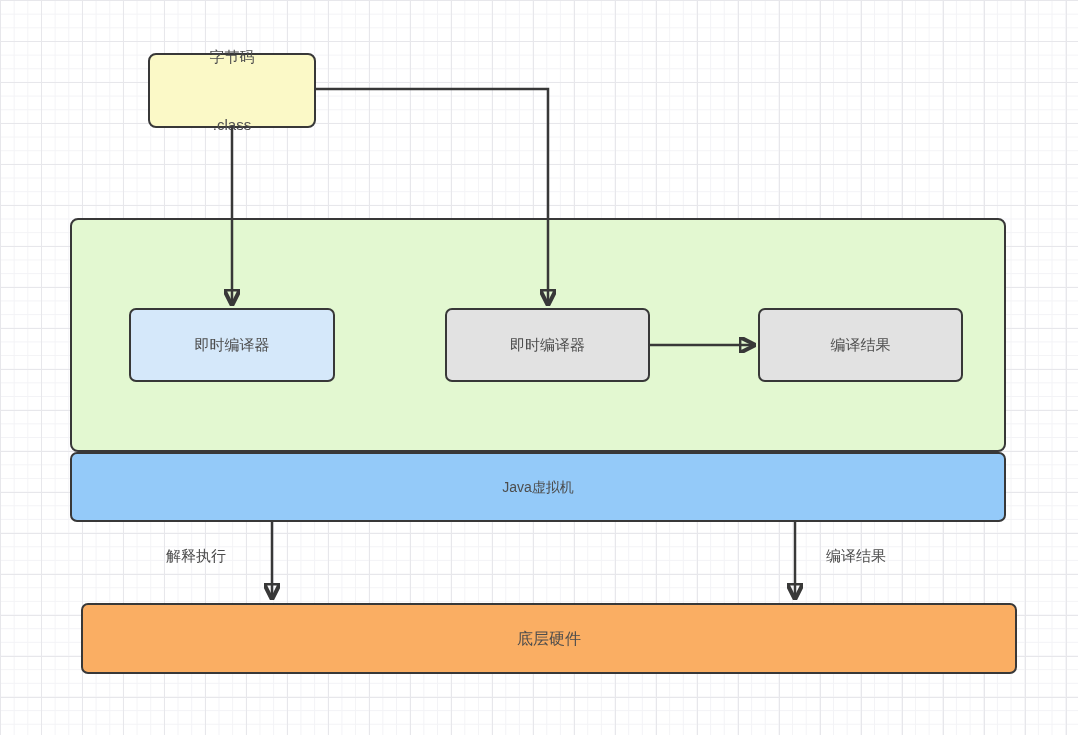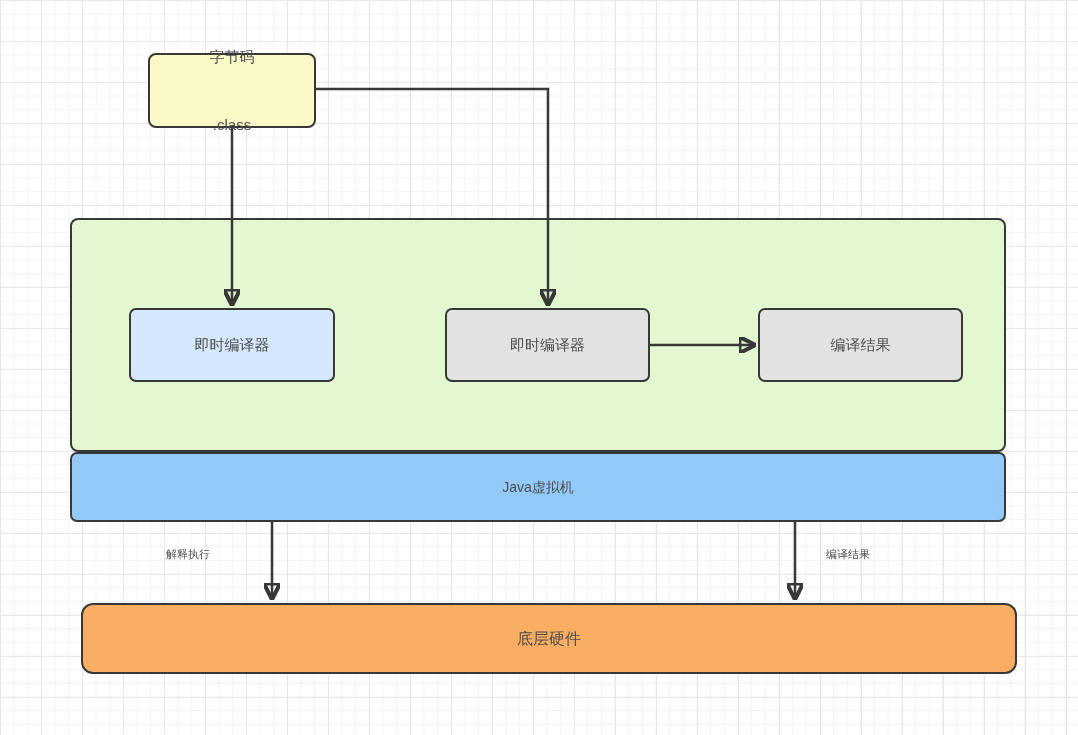--- a/index.html
+++ b/index.html
@@ -54,27 +54,27 @@
     left: 758px; top: 308px; width: 205px; height: 74px;
     border-radius: 7px;
   }
   .node-jvm {
     left: 70px; top: 452px; width: 936px; height: 70px;
     border-radius: 7px;
     font-size: 14px;
   }
   .node-hardware {
     left: 81px; top: 603px; width: 936px; height: 71px;
-    border-radius: 12px;
+    border-radius: 7px;
     font-size: 16px;
   }
   .edge-label {
     position: absolute;
     color: #4d4d4d;
-    font-size: 11px;
+    font-size: 15px;
     white-space: nowrap;
   }
   .edge-label-interpret { left: 166px; top: 547px; }
   .edge-label-direct   { left: 826px; top: 547px; }
   .arrows {
     position: absolute;
     left: 0; top: 0;
     width: 1078px; height: 735px;
     pointer-events: none;
   }

